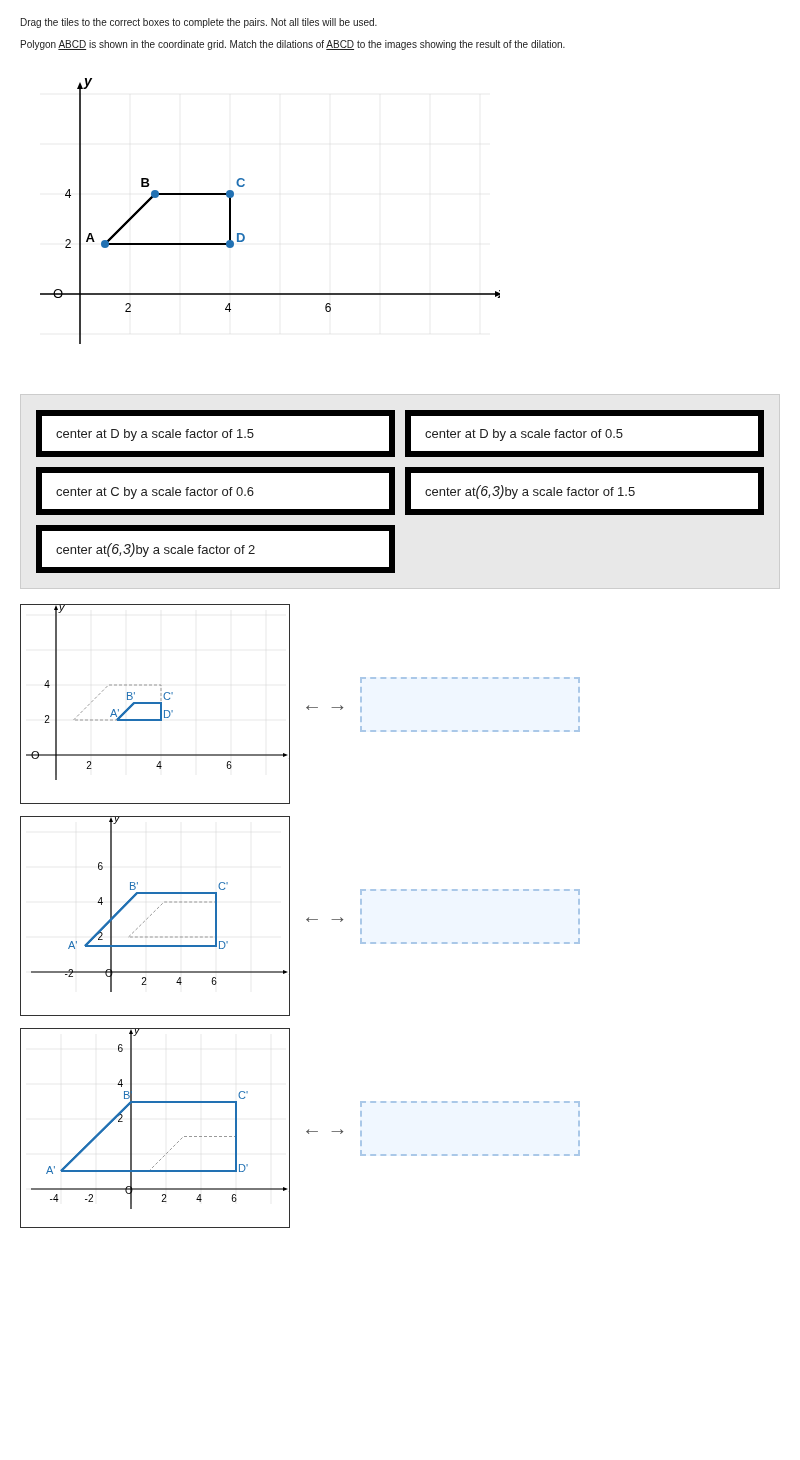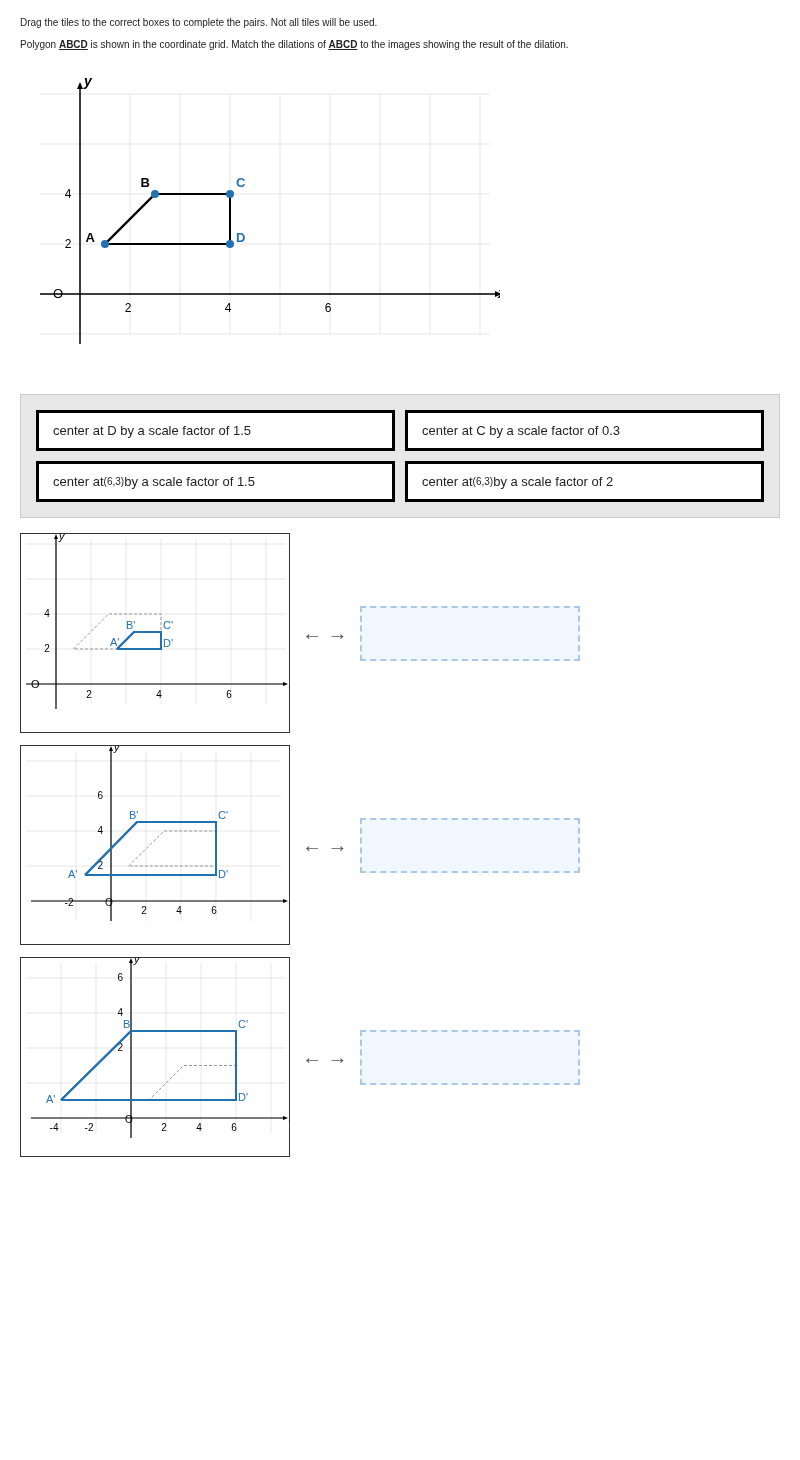--- a/index.html
+++ b/index.html
@@ -1,28 +1,28 @@
 <!DOCTYPE html>
 <html><head>
   <meta charset="utf-8">
   <style>
     * { box-sizing: border-box; margin: 0; padding: 0; }
     body { font-family: Arial, sans-serif; font-size: 14px; background: #fff; color: #222; width: 800px; }
     .instructions { padding: 15px 20px 5px; font-size: 10px; line-height: 1.6; }
     .instructions p { margin-bottom: 6px; }
-    .bold { font-weight: bold; }
+    .bold { font-weight: normal; }
     .underline { text-decoration: underline; }
 
     
     .main-grid-container { padding: 10px 20px; display: flex; justify-content: flex-start; }
 
     
     .tiles-area { margin: 10px 20px; background: #e8e8e8; border: 1px solid #ccc; padding: 15px; display: grid; grid-template-columns: 1fr 1fr; gap: 10px; }
-    .tile { background: #fff; border: 3px solid #000000; padding: 10px 14px; font-size: 13px; cursor: grab; display: flex; align-items: center; text-align: center; }
-    .tile sup { font-size: 10px; }
+    .tile { background: #fff; border: 6px solid #000000; padding: 10px 14px; font-size: 13px; cursor: grab; display: flex; align-items: center; text-align: center; }
+    .tile sup { font-size: 14px; font-style: italic; }
 
     
     .match-rows { padding: 5px 20px; }
     .match-row { display: flex; align-items: center; margin-bottom: 12px; }
     .match-graph { border: 1px solid #333; width: 270px; height: 200px; flex-shrink: 0; position: relative; overflow: hidden; background: #fff; }
     .match-arrow { display: flex; align-items: center; margin: 0 12px; font-size: 20px; color: #555; }
     .match-dropzone { border: 2px dashed #aac8e8; background: #f0f7ff; width: 220px; height: 55px; flex-shrink: 0; }
 
     
     svg text { font-family: Arial, sans-serif; }
@@ -83,21 +83,22 @@
 
     <text x="75" y="168" font-size="13" font-weight="bold" fill="#000" text-anchor="end">A</text>
     <text x="130" y="113" font-size="13" font-weight="bold" fill="#000" text-anchor="end">B</text>
     <text x="216" y="113" font-size="13" font-weight="bold" fill="#2271b3">C</text>
     <text x="216" y="168" font-size="13" font-weight="bold" fill="#2271b3">D</text>
   </svg>
 </div>
 
 <div class="tiles-area">
   <div class="tile">center at D by a scale factor of 1.5</div>
-  <div class="tile">center at C by a scale factor of 0.3</div>
+  <div class="tile">center at D by a scale factor of 0.5</div>
+  <div class="tile">center at C by a scale factor of 0.6</div>
   <div class="tile">center at <sup>(6,3)</sup> by a scale factor of 1.5</div>
   <div class="tile">center at <sup>(6,3)</sup> by a scale factor of 2</div>
 </div>
 
 <div class="match-rows">
 
   <div class="match-row">
     <div class="match-graph">
       <svg width="270" height="200">
 

